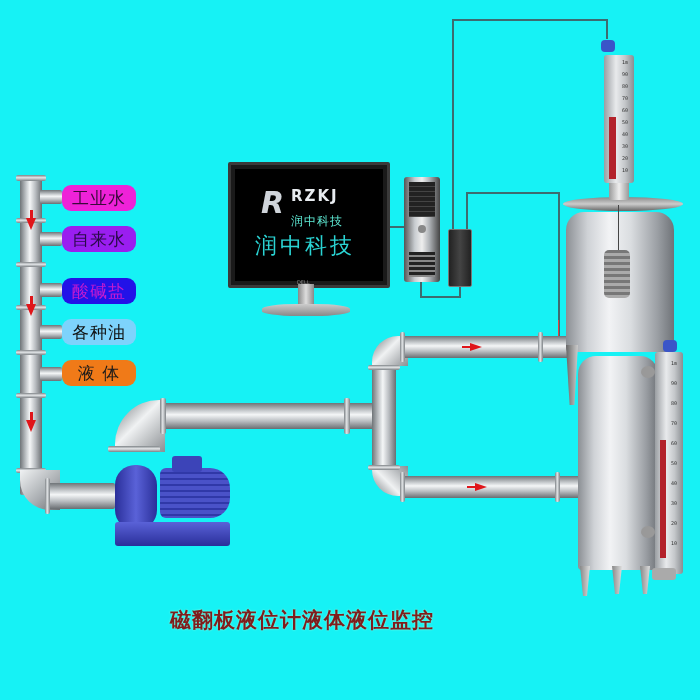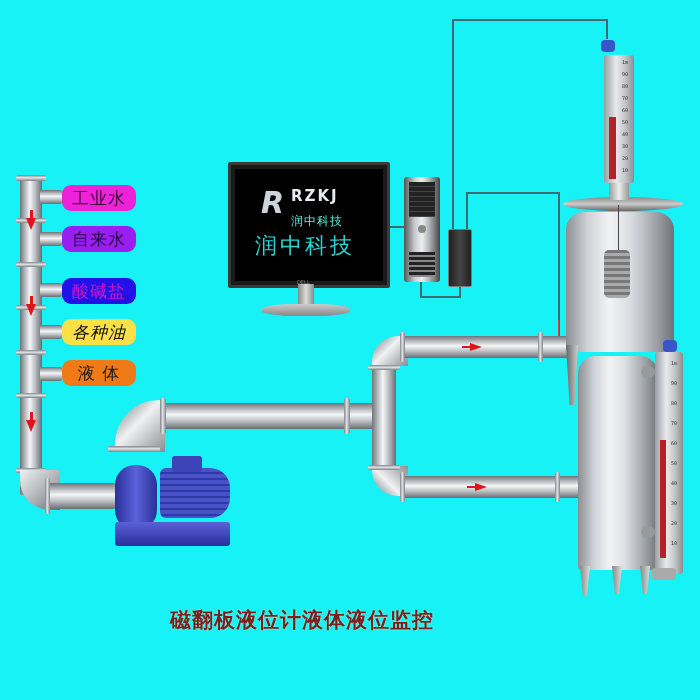--- a/index.html
+++ b/index.html
@@ -60,21 +60,21 @@
     <div class="arrow-down"></div>
 </div>
 <div class="abs" style="left:26px;top:412px;">
   <div class="arrow-down-stem" style="margin-left:4px;"></div>
     <div class="arrow-down"></div>
 </div>
 
 <div class="abs label" style="left:62px;top:185px;background:#ee22d8;color:#3a0a3a;">工业水</div>
 <div class="abs label" style="left:62px;top:226px;background:#9a1ef0;color:#2a0a4a;">自来水</div>
 <div class="abs label" style="left:62px;top:278px;background:#2212e8;color:#c21ad0;">酸碱盐</div>
-<div class="abs label" style="left:62px;top:319px;background:#fde047;color:#111;font-style:italic;">各种油</div>
+<div class="abs label" style="left:62px;top:319px;background:#7dd3fc;color:#111;">各种油</div>
 <div class="abs label" style="left:62px;top:360px;background:#f07a18;color:#1a1a1a;">液 体</div>
 
 <div class="abs" style="left:20px;top:470px;width:40px;height:40px;border-bottom-left-radius:30px;background:linear-gradient(135deg,#f0f2f3,#a8acb0 60%,#6a6e72);"></div>
 <div class="abs pipe-h" style="left:45px;top:483px;width:70px;height:26px;"></div>
 <div class="abs flange-v" style="left:45px;top:478px;width:5px;height:36px;"></div>
 
 <div class="abs" style="left:110px;top:450px;width:130px;height:110px;">
   <div class="abs" style="left:5px;top:15px;width:42px;height:65px;background:linear-gradient(90deg,#2a2f9a,#5a62d8 50%,#2a2f9a);border-radius:20px;"></div>
   <div class="abs" style="left:50px;top:18px;width:70px;height:50px;background:repeating-linear-gradient(180deg,#4a52c8 0 4px,#3038a8 4px 6px);border-radius:6px 20px 20px 6px;"></div>
   <div class="abs" style="left:62px;top:6px;width:30px;height:16px;background:#3c44b8;border-radius:3px;"></div>

